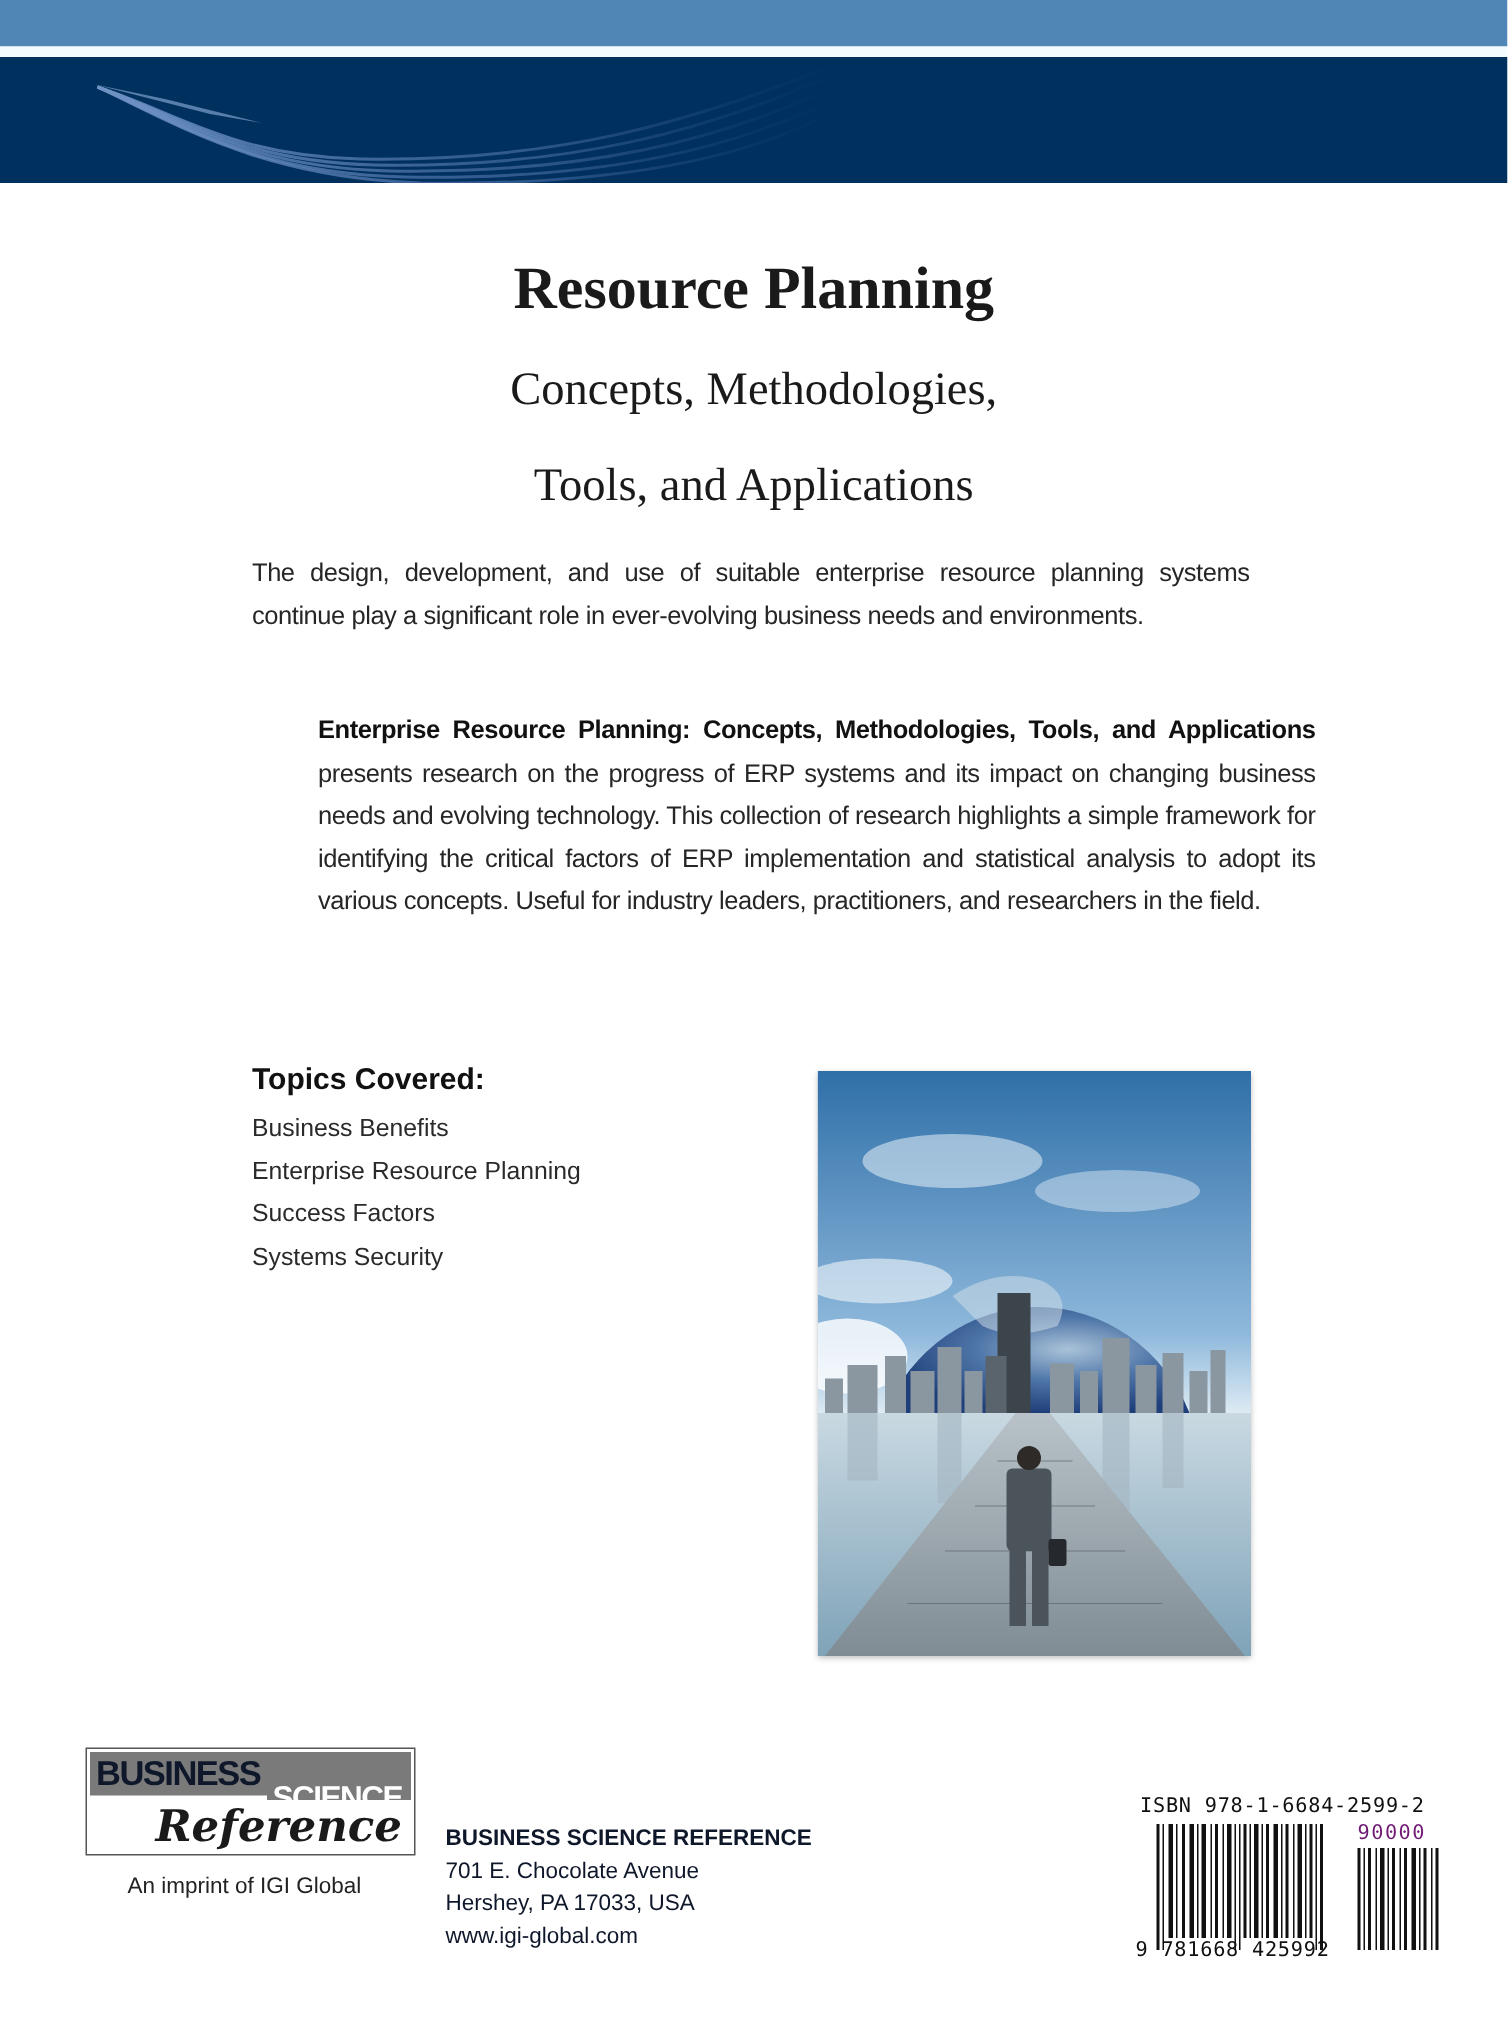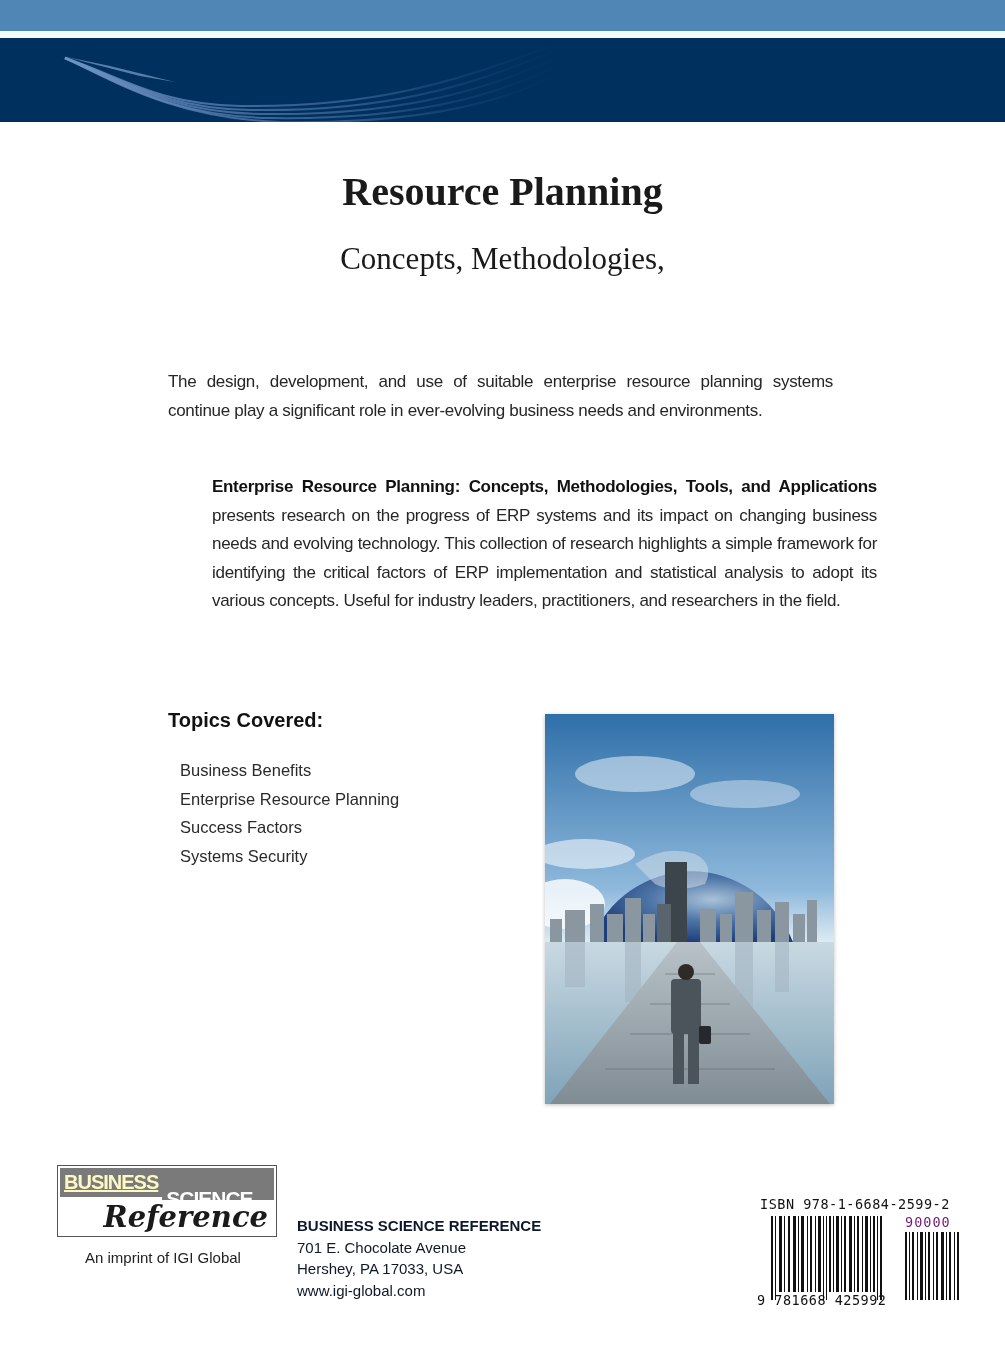--- a/index.html
+++ b/index.html
@@ -14,28 +14,28 @@
   .title-block { position: absolute; left: 0; top: 168px; width: 1005px; text-align: center; font-family: "Liberation Serif", "DejaVu Serif", serif; color: #1a1a1a; }
   .title-main { font-size: 40px; font-weight: bold; line-height: 48px; }
   .title-sub { font-size: 31px; line-height: 42px; margin-top: 22px; }
 
   .body-text { position: absolute; left: 168px; width: 665px; font-size: 17px; line-height: 28.5px; color: #262626; text-align: justify; font-family: "Liberation Sans Narrow", "Liberation Sans", sans-serif; letter-spacing: -0.3px; }
   .p1 { top: 368px; }
   .p2 { top: 473px; margin-left: 44px; }
   .p2 b { color: #111; }
 
   .topics { position: absolute; left: 168px; top: 709px; }
-  .topics-heading { font-size: 20px; font-weight: bold; color: #111; margin-bottom: 24px; }
-  .topic-item { font-size: 16.5px; line-height: 28.6px; color: #2a2a2a; margin-left: 12px; }
+  .topics-heading { font-size: 20px; font-weight: bold; color: #111; margin-bottom: 6px; }
+  .topic-item { font-size: 16.5px; line-height: 28.6px; color: #2a2a2a; }
 
   .cover-image { position: absolute; left: 545px; top: 714px; width: 289px; height: 390px; overflow: hidden; box-shadow: 0 1px 4px rgba(0,0,0,0.25); }
 
   .logo { position: absolute; left: 57px; top: 1165px; width: 220px; height: 72px; border: 1.5px solid #555; background: #fff; }
   .logo-top { display: flex; height: 29px; margin: 2px; }
-  .logo-business { background: #7a7a7a; color: #fef9c3; font-weight: bold; font-size: 20px; padding: 0 4px; line-height: 29px; letter-spacing: -1px; text-decoration: underline; }
+  .logo-business { background: #7a7a7a; color: #0f172a; font-weight: bold; font-size: 23px; padding: 0 4px; line-height: 29px; letter-spacing: -1px; }
   .logo-science { background: #7a7a7a; color: #fff; font-weight: bold; font-size: 21px; padding: 16px 4px; line-height: 29px; margin-left: 0; flex: 1; letter-spacing: -1px; }
   .logo-ref { font-family: "DejaVu Serif", serif; font-style: italic; font-weight: bold; font-size: 29px; text-align: right; padding-right: 8px; line-height: 36px; color: #1a1a1a; }
   .imprint { position: absolute; left: 85px; top: 1249px; font-size: 15px; color: #222; }
 
   .publisher { position: absolute; left: 297px; top: 1215px; font-size: 15px; line-height: 21.5px; color: #0f172a; }
   .publisher .pub-name { font-weight: bold; }
 
   .barcode-block { position: absolute; left: 757px; top: 1196px; width: 210px; height: 115px; }
   .isbn-text { position: absolute; left: 3px; top: 0; font-family: "DejaVu Sans Mono", monospace; font-size: 13.5px; letter-spacing: 0.5px; color: #111; }
   .price-text { position: absolute; left: 148px; top: 18px; font-family: "DejaVu Sans Mono", monospace; font-size: 13.5px; letter-spacing: 1px; color: #701a75; }
@@ -61,20 +61,21 @@
     <path d="M65 20 C 120 44, 170 78, 270 80 C 400 82, 490 62, 560 26" stroke="url(#sw)" stroke-width="2" fill="none"></path>
     <path d="M65 20 C 120 46, 175 80, 280 84 C 410 86, 500 68, 560 34" stroke="url(#sw)" stroke-width="2" fill="none"></path>
     <path d="M65 20 C 120 38, 155 66, 240 68 C 370 70, 460 44, 560 4" stroke="url(#sw)" stroke-width="2" fill="none"></path>
     <path d="M62 18 L 140 38 L 175 44 L 110 28 Z" fill="#7e9fcc" opacity="0.7"></path>
   </svg>
 </div>
 
 <div class="title-block">
   <div class="title-main">Resource Planning</div>
   <div class="title-sub">Concepts, Methodologies,</div>
+  <div class="title-sub">Tools, and Applications</div>
 </div>
 
 <p class="body-text p1">The design, development, and use of suitable enterprise resource planning systems continue play a significant role in ever-evolving business needs and environments.</p>
 <p class="body-text p2"><b>Enterprise Resource Planning: Concepts, Methodologies, Tools, and Applications</b><span> presents research on the progress of ERP systems and its impact on changing business needs and evolving technology. This collection of research highlights a simple framework for identifying the critical factors of ERP implementation and statistical analysis to adopt its various concepts. Useful for industry leaders, practitioners, and researchers in the field.</span></p>
 
 <div class="topics">
   <div class="topics-heading">Topics Covered:</div>
   <div class="topic-item">Business Benefits</div>
   <div class="topic-item">Enterprise Resource Planning</div>
   <div class="topic-item">Success Factors</div>

